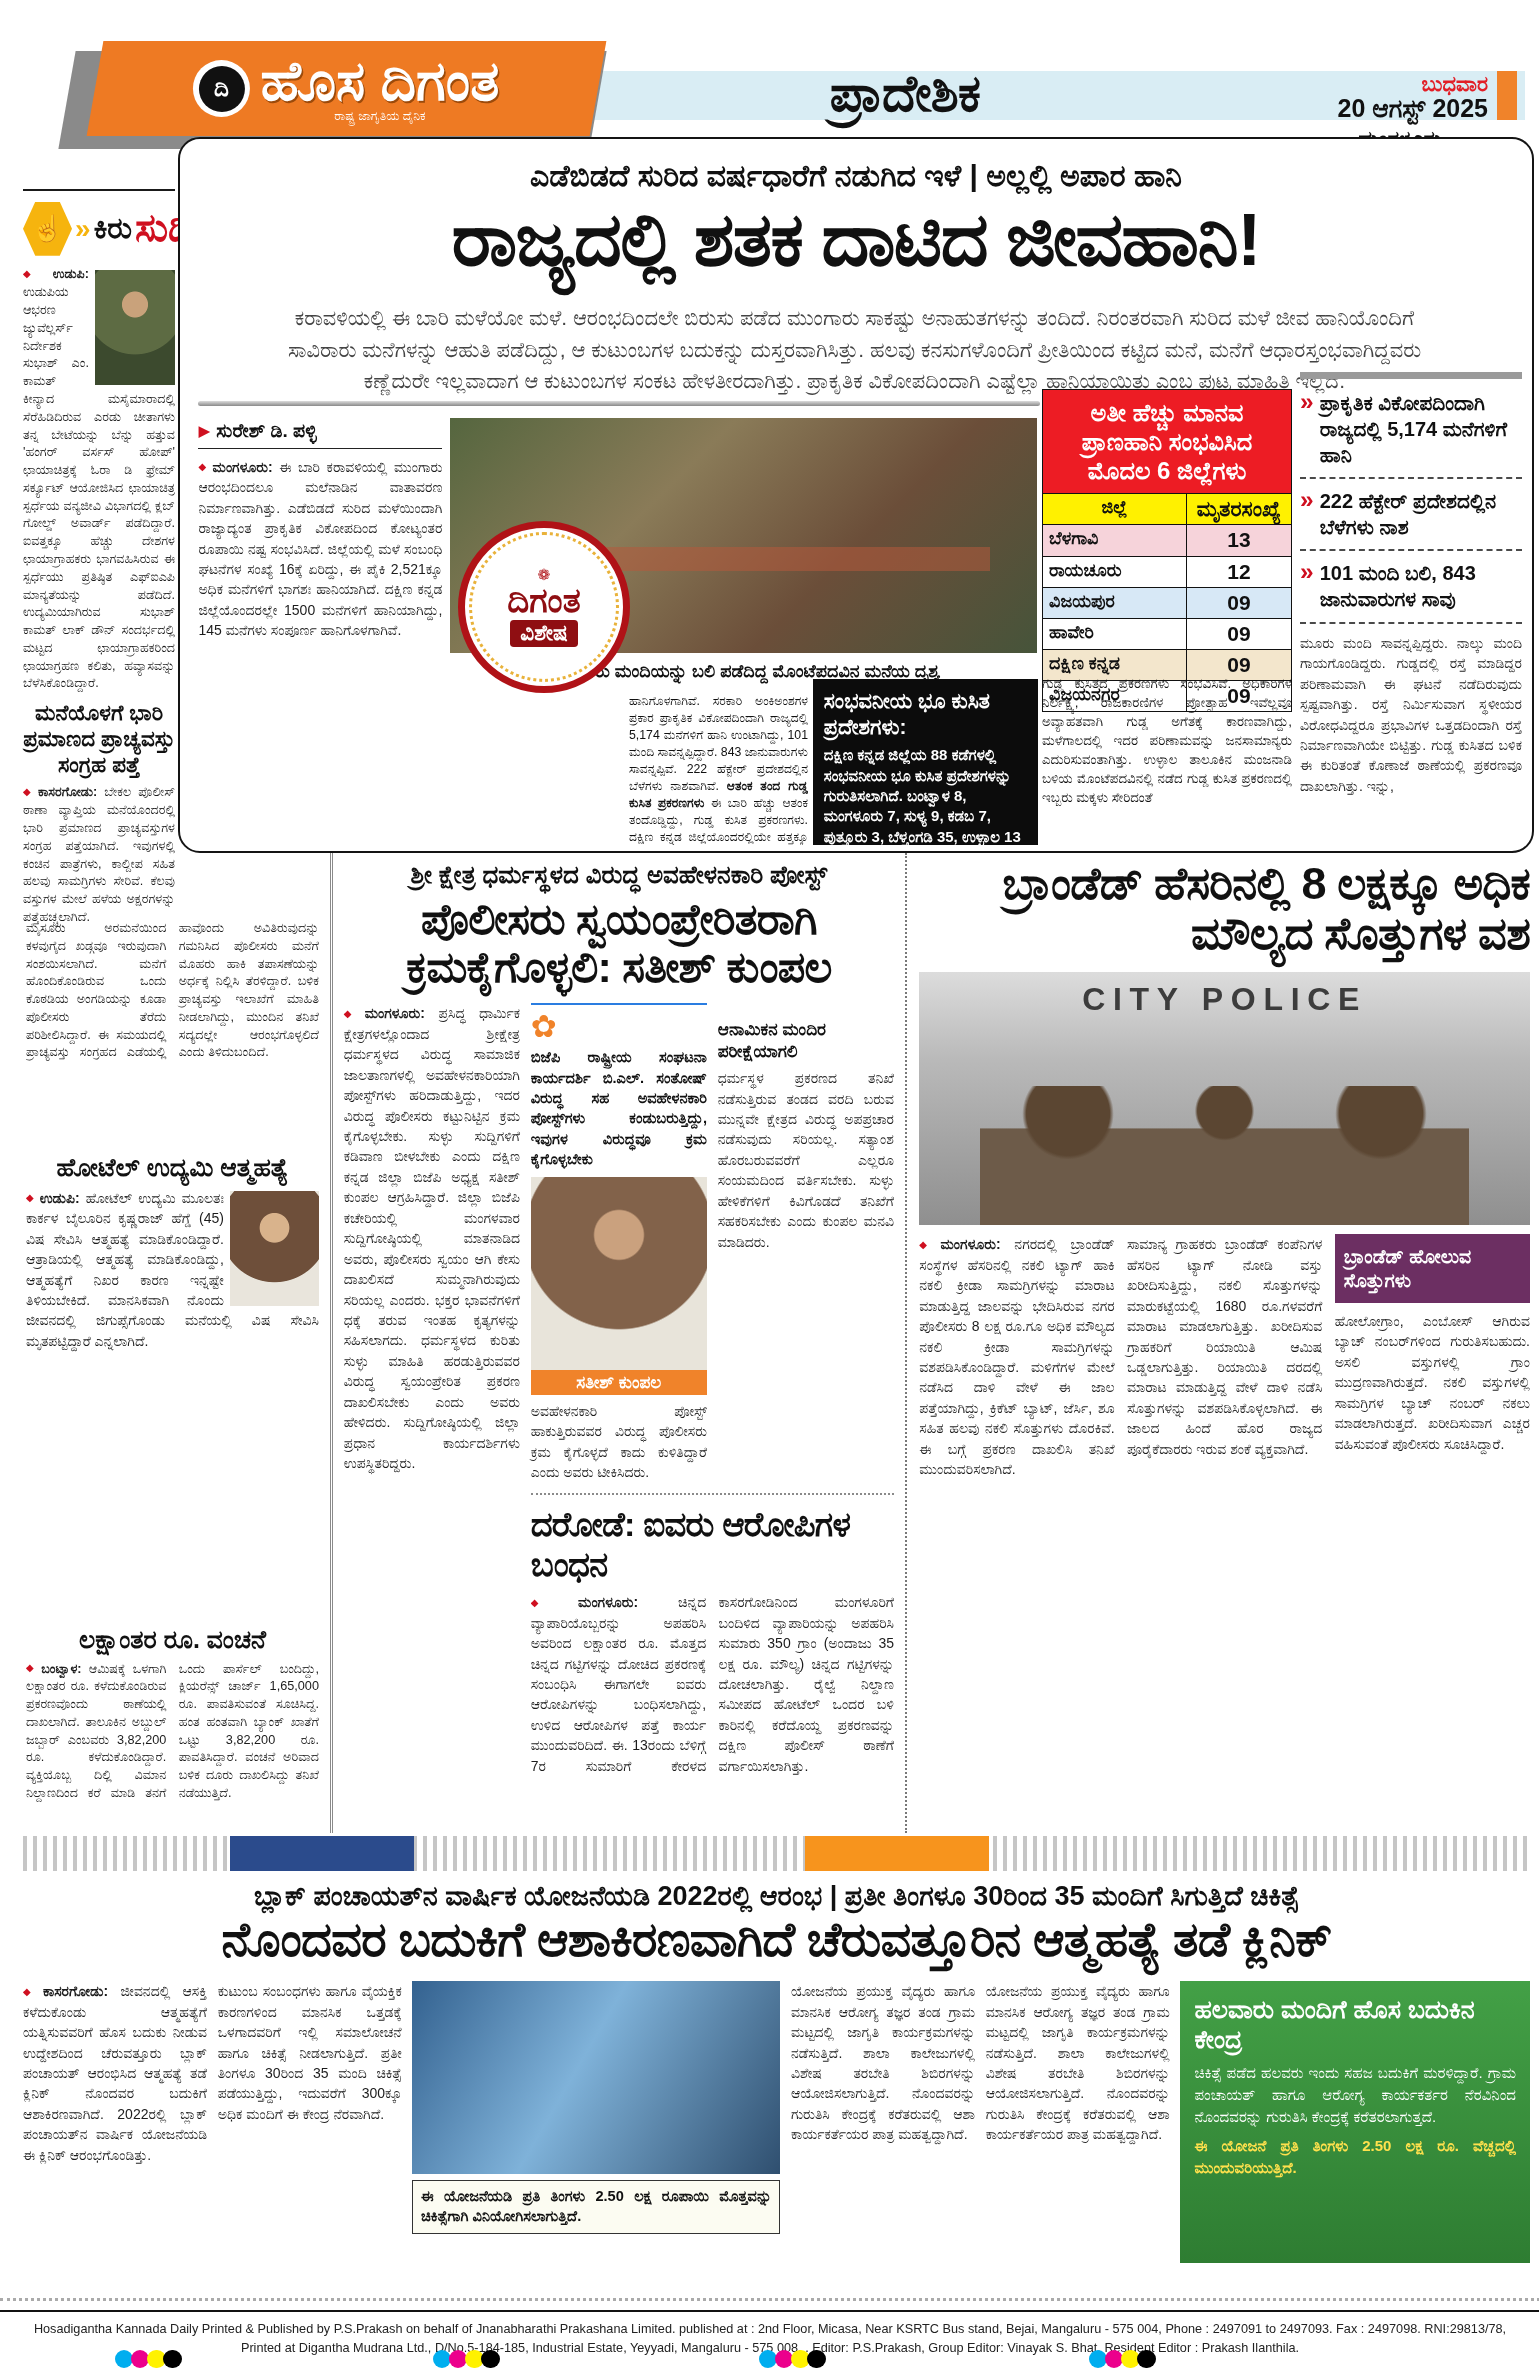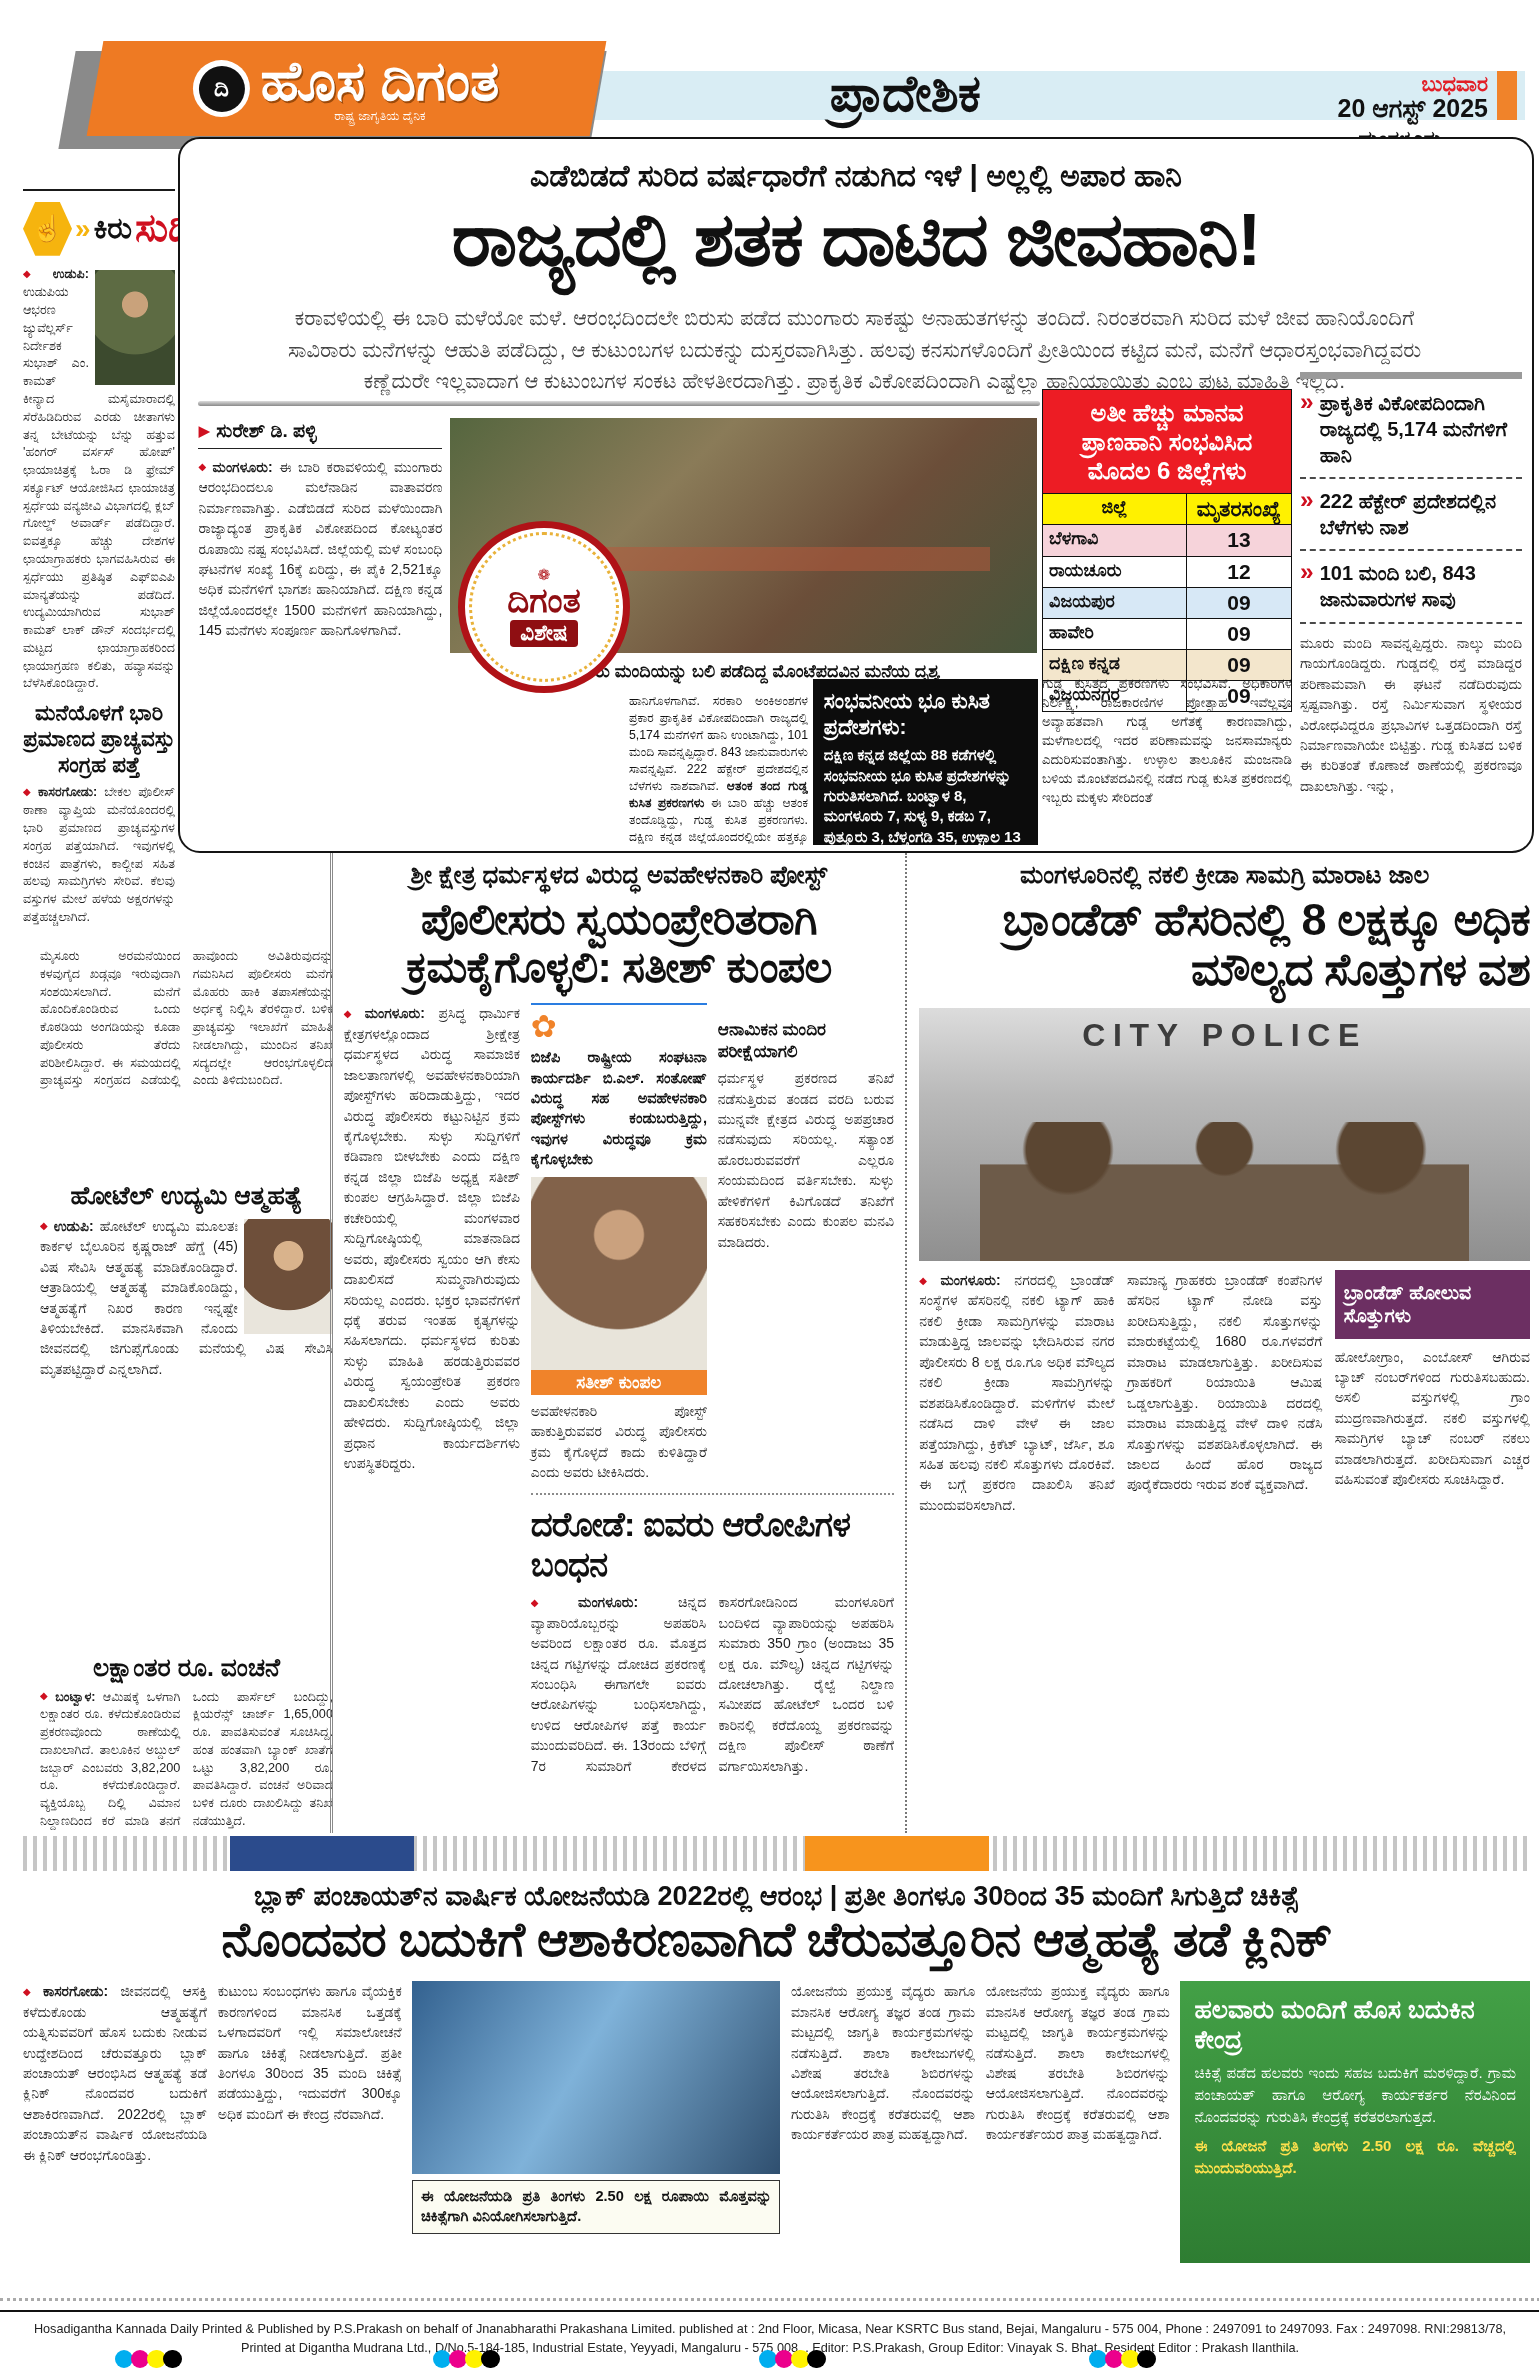--- a/index.html
+++ b/index.html
@@ -41,21 +41,21 @@
   .hand{font-size:26px;color:#111;}
   .chev{color:#f6b40e;font-weight:900;font-size:28px;line-height:1;}
   .ks-black{font-size:29px;font-weight:900;color:#111;}
   .ks-red{font-size:39px;font-weight:900;color:#cf1020;}
   .rail-head{font-size:21.5px;font-weight:900;text-align:center;line-height:1.2;margin:7.7px 0 6.1px;}
   .ph{background:#ccc;}
   .ph-photographer{float:right;width:80px;height:115px;margin:3.1px 0 3.1px 6.1px;
      background:radial-gradient(circle at 50% 30%,#c9a27b 14%,#5d6b43 15% 55%,#3c4a2e 56%);}
   .ph-man{float:right;width:89px;height:115px;margin:3.1px 0 3.1px 6.1px;
      background:radial-gradient(circle at 50% 32%,#d9b38c 16%,#6e4f3a 17% 60%,#e9e5dc 61%);}
-  .rail-wide{left:40px;top:920px;width:293px;height:913px;margin-top:28px;}
+  .rail-wide{left:26px;top:920px;width:293px;height:913px;}
   .two-col{column-count:2;column-gap:12.3px;}
   .rail-sec1{height:224px;overflow:hidden;}
   .rail-hotel-body{height:429px;overflow:hidden;}
   .rail-vanch-body{height:173px;overflow:hidden;}
 
   
   .msbox{left:178px;top:137px;width:1352px;height:712px;border:2.3px solid #141414;border-radius:22px;background:#fff;}
   .ms-strap{left:0;right:0;top:20px;font-size:30px;font-weight:800;}
   .ms-head{left:0;right:0;top:58px;font-size:74px;font-weight:900;letter-spacing:-1.5px;}
   .ms-lead{left:84px;top:163px;width:1181px;font-size:21px;line-height:1.5;color:#444;text-align:center;}
@@ -340,21 +340,20 @@
         <div class="darode-cols bodytxt">
           <span class="diamond">◆</span><span class="dl">ಮಂಗಳೂರು:</span>
           <span>ಚಿನ್ನದ ವ್ಯಾಪಾರಿಯೊಬ್ಬರನ್ನು ಅಪಹರಿಸಿ ಅವರಿಂದ ಲಕ್ಷಾಂತರ ರೂ. ಮೊತ್ತದ ಚಿನ್ನದ ಗಟ್ಟಿಗಳನ್ನು ದೋಚಿದ ಪ್ರಕರಣಕ್ಕೆ ಸಂಬಂಧಿಸಿ ಈಗಾಗಲೇ ಐವರು ಆರೋಪಿಗಳನ್ನು ಬಂಧಿಸಲಾಗಿದ್ದು, ಉಳಿದ ಆರೋಪಿಗಳ ಪತ್ತೆ ಕಾರ್ಯ ಮುಂದುವರಿದಿದೆ.</span>
           <span>ಈ. 13ರಂದು ಬೆಳಿಗ್ಗೆ 7ರ ಸುಮಾರಿಗೆ ಕೇರಳದ ಕಾಸರಗೋಡಿನಿಂದ ಮಂಗಳೂರಿಗೆ ಬಂದಿಳಿದ ವ್ಯಾಪಾರಿಯನ್ನು ಅಪಹರಿಸಿ ಸುಮಾರು 350 ಗ್ರಾಂ (ಅಂದಾಜು 35 ಲಕ್ಷ ರೂ. ಮೌಲ್ಯ) ಚಿನ್ನದ ಗಟ್ಟಿಗಳನ್ನು ದೋಚಲಾಗಿತ್ತು. ರೈಲ್ವೆ ನಿಲ್ದಾಣ ಸಮೀಪದ ಹೋಟೆಲ್ ಒಂದರ ಬಳಿ ಕಾರಿನಲ್ಲಿ ಕರೆದೊಯ್ದ ಪ್ರಕರಣವನ್ನು ದಕ್ಷಿಣ ಪೊಲೀಸ್ ಠಾಣೆಗೆ ವರ್ಗಾಯಿಸಲಾಗಿತ್ತು. ಸೋಮವಾರದಂದು ಉಳ್ಳಾಲ ಪೊಲೀಸ್ ಠಾಣೆಗೆ ಬಂದು ದೂರು ದಾಖಲಿಸಿದ ಹಿನ್ನೆಲೆಯಲ್ಲಿ ವಿಶೇಷ ತಂಡ ಕಾರ್ಯಾಚರಣೆಯಲ್ಲಿ ಪಾಲ್ಗೊಂಡಿತ್ತು. ಸುದ್ದಿಗೋಷ್ಠಿಯಲ್ಲಿ ಹಿರಿಯ ಪೊಲೀಸ್ ಅಧಿಕಾರಿಗಳು ಉಪಸ್ಥಿತರಿದ್ದರು.</span>
         </div>
       </div>
     </div>
   </section>
 
   <section class="abs branded clip">
-    <div class="mid-strap">ಮಂಗಳೂರಿನಲ್ಲಿ ನಕಲಿ ಕ್ರೀಡಾ ಸಾಮಗ್ರಿ ಮಾರಾಟ ಜಾಲ</div>
     <h2 class="mid-head" style="font-size:45px;text-align:right;">ಬ್ರಾಂಡೆಡ್ ಹೆಸರಿನಲ್ಲಿ 8 ಲಕ್ಷಕ್ಕೂ ಅಧಿಕ ಮೌಲ್ಯದ ಸೊತ್ತುಗಳ ವಶ</h2>
     <div class="ph-presser">
       <div class="presser-txt">CITY POLICE</div>
       <div class="presser-fig"></div>
     </div>
     <div class="brand-grid">
       <div class="bodytxt">
         <span class="diamond">◆</span><span class="dl">ಮಂಗಳೂರು:</span>
         <span>ನಗರದಲ್ಲಿ ಬ್ರಾಂಡೆಡ್ ಸಂಸ್ಥೆಗಳ ಹೆಸರಿನಲ್ಲಿ ನಕಲಿ ಟ್ಯಾಗ್ ಹಾಕಿ ನಕಲಿ ಕ್ರೀಡಾ ಸಾಮಗ್ರಿಗಳನ್ನು ಮಾರಾಟ ಮಾಡುತ್ತಿದ್ದ ಜಾಲವನ್ನು ಭೇದಿಸಿರುವ ನಗರ ಪೊಲೀಸರು 8 ಲಕ್ಷ ರೂ.ಗೂ ಅಧಿಕ ಮೌಲ್ಯದ ನಕಲಿ ಕ್ರೀಡಾ ಸಾಮಗ್ರಿಗಳನ್ನು ವಶಪಡಿಸಿಕೊಂಡಿದ್ದಾರೆ. ಮಳಿಗೆಗಳ ಮೇಲೆ ನಡೆಸಿದ ದಾಳಿ ವೇಳೆ ಈ ಜಾಲ ಪತ್ತೆಯಾಗಿದ್ದು, ಕ್ರಿಕೆಟ್ ಬ್ಯಾಟ್, ಜೆರ್ಸಿ, ಶೂ ಸಹಿತ ಹಲವು ನಕಲಿ ಸೊತ್ತುಗಳು ದೊರಕಿವೆ. ಈ ಬಗ್ಗೆ ಪ್ರಕರಣ ದಾಖಲಿಸಿ ತನಿಖೆ ಮುಂದುವರಿಸಲಾಗಿದೆ.</span>
       </div>

